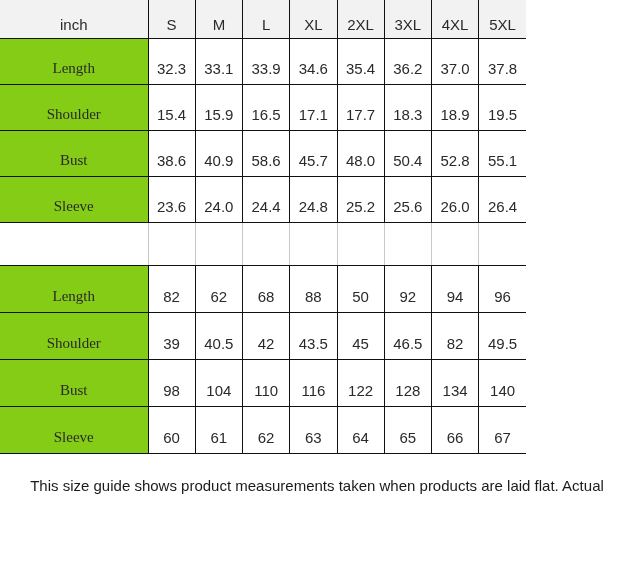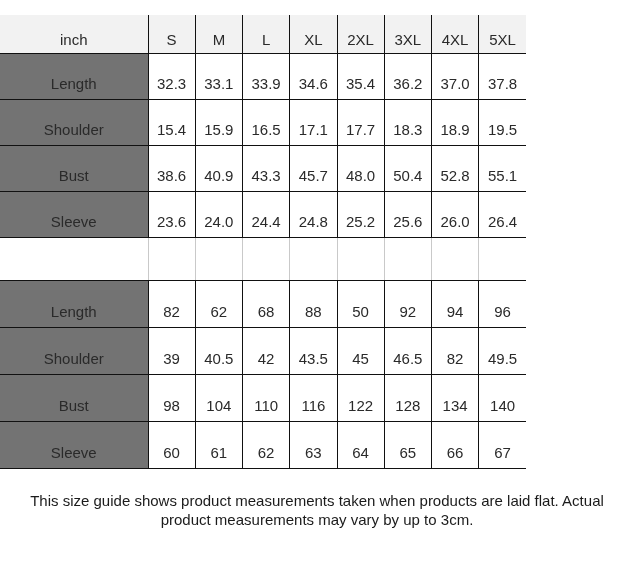--- a/index.html
+++ b/index.html
@@ -7,21 +7,20 @@
     margin: 0; padding: 0;
     width: 634px; height: 576px;
     background: #ffffff;
     font-family: "Liberation Sans", sans-serif;
     overflow: hidden;
   }
   table.size-chart {
     border-collapse: collapse;
     table-layout: fixed;
     width: 526px;
-    margin-top: 15px;
   }
   col.label-col { width: 148px; }
   th, td {
     border: none;
     border-right: 1px solid #111111;
     border-bottom: 1px solid #111111;
     text-align: center;
     vertical-align: bottom;
     padding: 0 2px 7px 2px;
     font-weight: 400;
@@ -30,21 +29,21 @@
     overflow: hidden;
     white-space: nowrap;
   }
   .last { border-right: none !important; }
   tr.unit-row { height: 38px; }
   tr.unit-row.cm { height: 42px; }
   tr.unit-row th { background: #f2f2f2; }
   tr.unit-row th, tr.unit-row td { padding-bottom: 5px; }
   tr.data-row { height: 46px; }
   tr.data-row.cm { height: 47px; }
-  tr.data-row th { background: #737373; }
+  tr.data-row th { background: #84cc16; font-family: Liberation Serif, serif; }
   tr.data-row td { background: #ffffff; }
   tr.spacer-row { height: 43px; }
   tr.spacer-row td {
     background: #ffffff;
     border-right-color: #c9c9c9;
     border-bottom-color: #111111;
   }
   .note {
     margin: 22px auto 0 auto;
     text-align: center;
@@ -103,21 +102,21 @@
       <td>17.7</td>
       <td>18.3</td>
       <td>18.9</td>
       <td class="last">19.5</td>
     </tr>
 
     <tr class="data-row">
       <th>Bust</th>
       <td>38.6</td>
       <td>40.9</td>
-      <td>43.3</td>
+      <td>58.6</td>
       <td>45.7</td>
       <td>48.0</td>
       <td>50.4</td>
       <td>52.8</td>
       <td class="last">55.1</td>
     </tr>
 
     <tr class="data-row">
       <th>Sleeve</th>
       <td>23.6</td>
@@ -188,14 +187,13 @@
       <td>64</td>
       <td>65</td>
       <td>66</td>
       <td class="last">67</td>
     </tr>
   </tbody>
 </table>
 
 <div class="note">
   <div>This size guide shows product measurements taken when products are laid flat. Actual</div>
-  <div>product measurements may vary by up to 3cm.</div>
 </div>
 
 </body></html>

